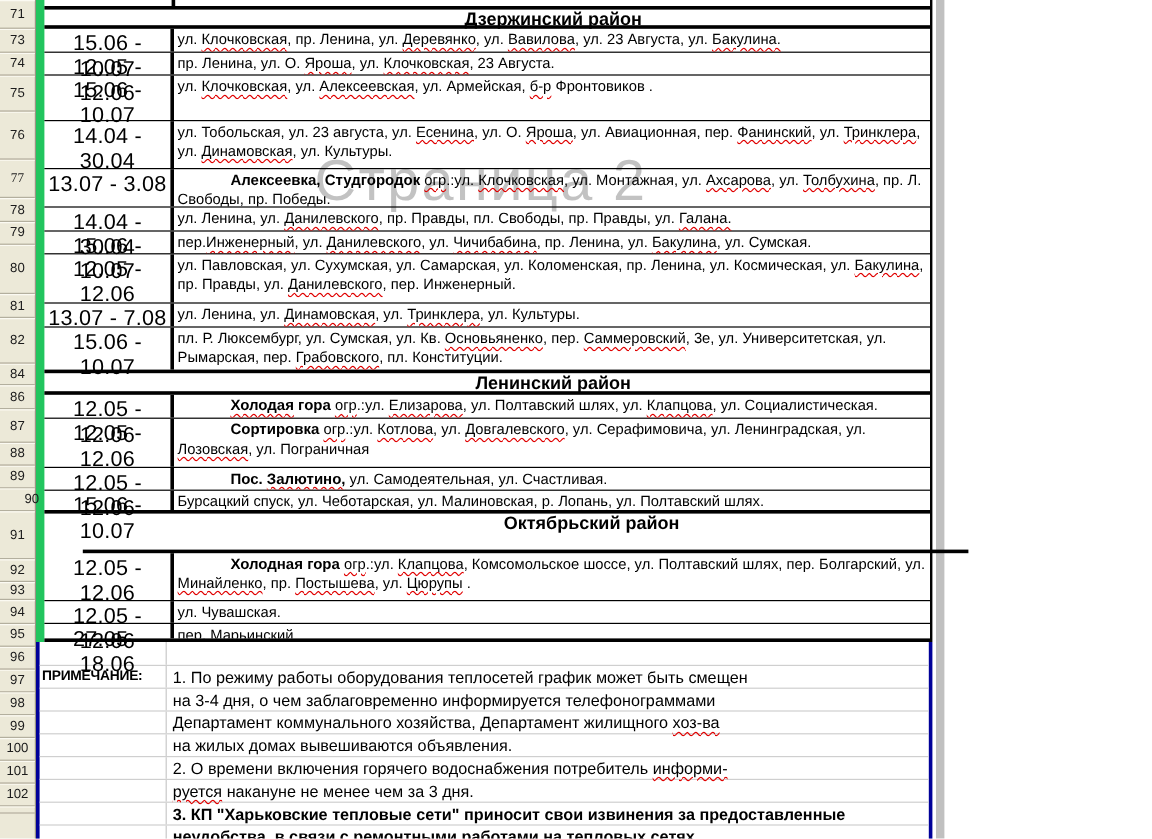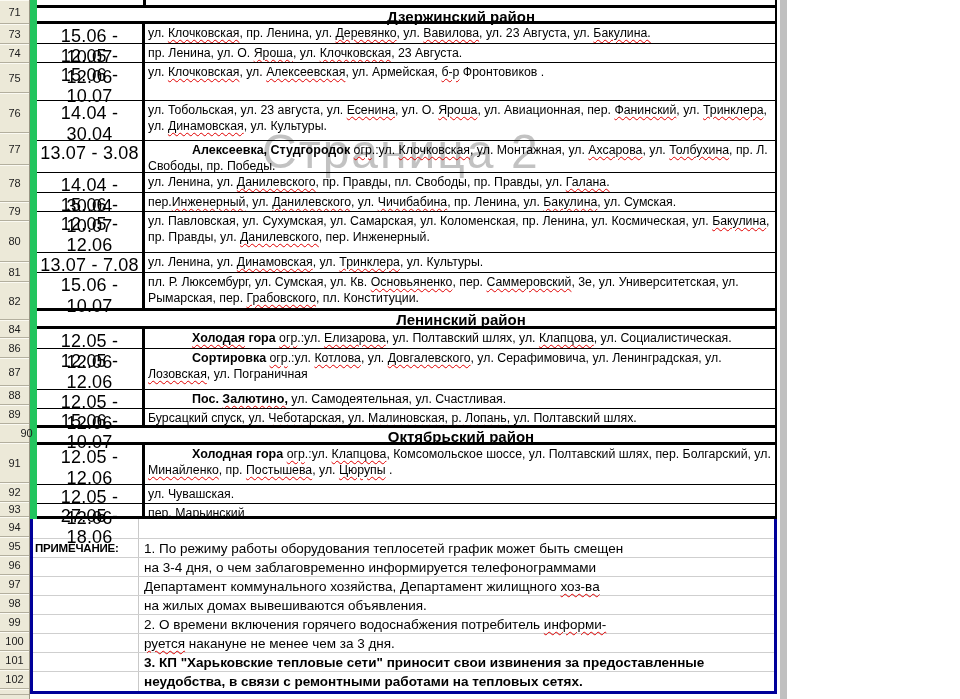--- a/index.html
+++ b/index.html
@@ -59,22 +59,22 @@
 <div id="sheet">
   <div id="pageStrip"></div>
   <div id="watermark">Страница 2</div>
 
   <div id="gutter">
       <div class="gcell" style="height: 24px;">71</div>
       <div class="gcell" style="height: 20px;">73</div>
       <div class="gcell" style="height: 19px;">74</div>
       <div class="gcell" style="height: 30px;">75</div>
       <div class="gcell" style="height: 40px;">76</div>
-      <div class="gcell" style="height: 32px;">77</div>
-      <div class="gcell" style="height: 37px;">78</div>
+      <div class="gcell" style="height: 32px; font-family: Liberation Serif, serif;">77</div>
+      <div class="gcell" style="height: 20px;">78</div>
       <div class="gcell" style="height: 19px;">79</div>
       <div class="gcell" style="height: 41px;">80</div>
       <div class="gcell" style="height: 20px;">81</div>
       <div class="gcell" style="height: 38px;">82</div>
       <div class="gcell" style="height: 18px;">84</div>
       <div class="gcell" style="height: 20px;">86</div>
       <div class="gcell" style="height: 28px;">87</div>
       <div class="gcell" style="height: 19px;">88</div>
       <div class="gcell" style="height: 19px;">89</div>
       <div class="gcell" style="height: 19px; padding-left: 24px;">90</div>
@@ -154,21 +154,21 @@
           <div class="streets-cell"><b>Сортировка</b> <span class="sp">огр</span>.:ул. <span class="sp">Котлова</span>, ул. <span class="sp">Довгалевского</span>, ул. Серафимовича, ул. Ленинградская, ул. <span class="sp">Лозовская</span>, ул. Пограничная</div>
         </div>
         <div class="row" style="height: 19px;">
           <div class="date-cell">12.05 - 12.06</div>
           <div class="streets-cell"><b>Пос. <span class="sp">Залютино,</span></b> ул. Самодеятельная, ул. Счастливая.</div>
         </div>
         <div class="row thick" style="height: 19px;">
           <div class="date-cell">15.06 - 10.07</div>
           <div class="streets-cell">Бурсацкий спуск, ул. <span class="sp">Чеботарская</span>, ул. <span class="sp">Малиновская</span>, <span class="sp">р. Лопань</span>, ул. Полтавский шлях.</div>
         </div>
-        <div class="row district" style="height: 17px;">
+        <div class="row district" style="height: 33px; margin-left: 32px;">
           <span class="district-title">Октябрьский район</span>
         </div>
         <div class="row" style="height: 40px;">
           <div class="date-cell">12.05 - 12.06</div>
           <div class="streets-cell"><b>Холодная гора</b> <span class="sp">огр</span>.:ул. <span class="sp">Клапцова</span>, Комсомольское шоссе, ул. Полтавский шлях, пер. Болгарский, ул. <span class="sp">Минайленко</span>, пр. <span class="sp">Постышева</span>, ул. <span class="sp">Цюрупы</span> .</div>
         </div>
         <div class="row" style="height: 19px;">
           <div class="date-cell">12.05 - 12.06</div>
           <div class="streets-cell">ул. Чувашская.</div>
         </div>

